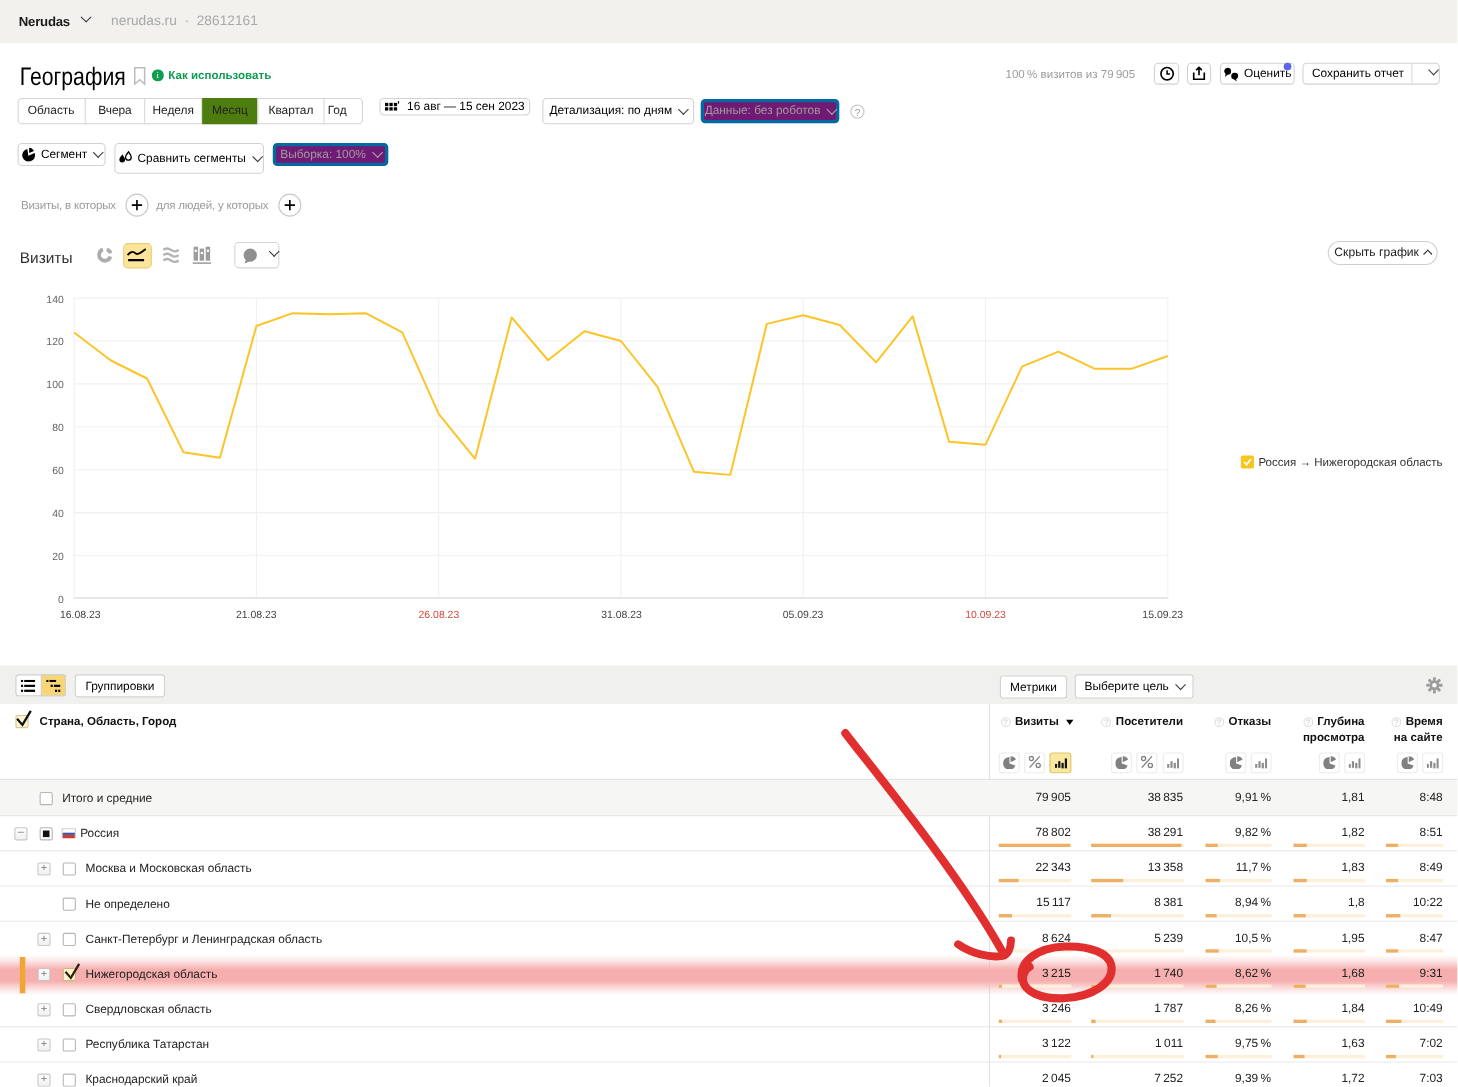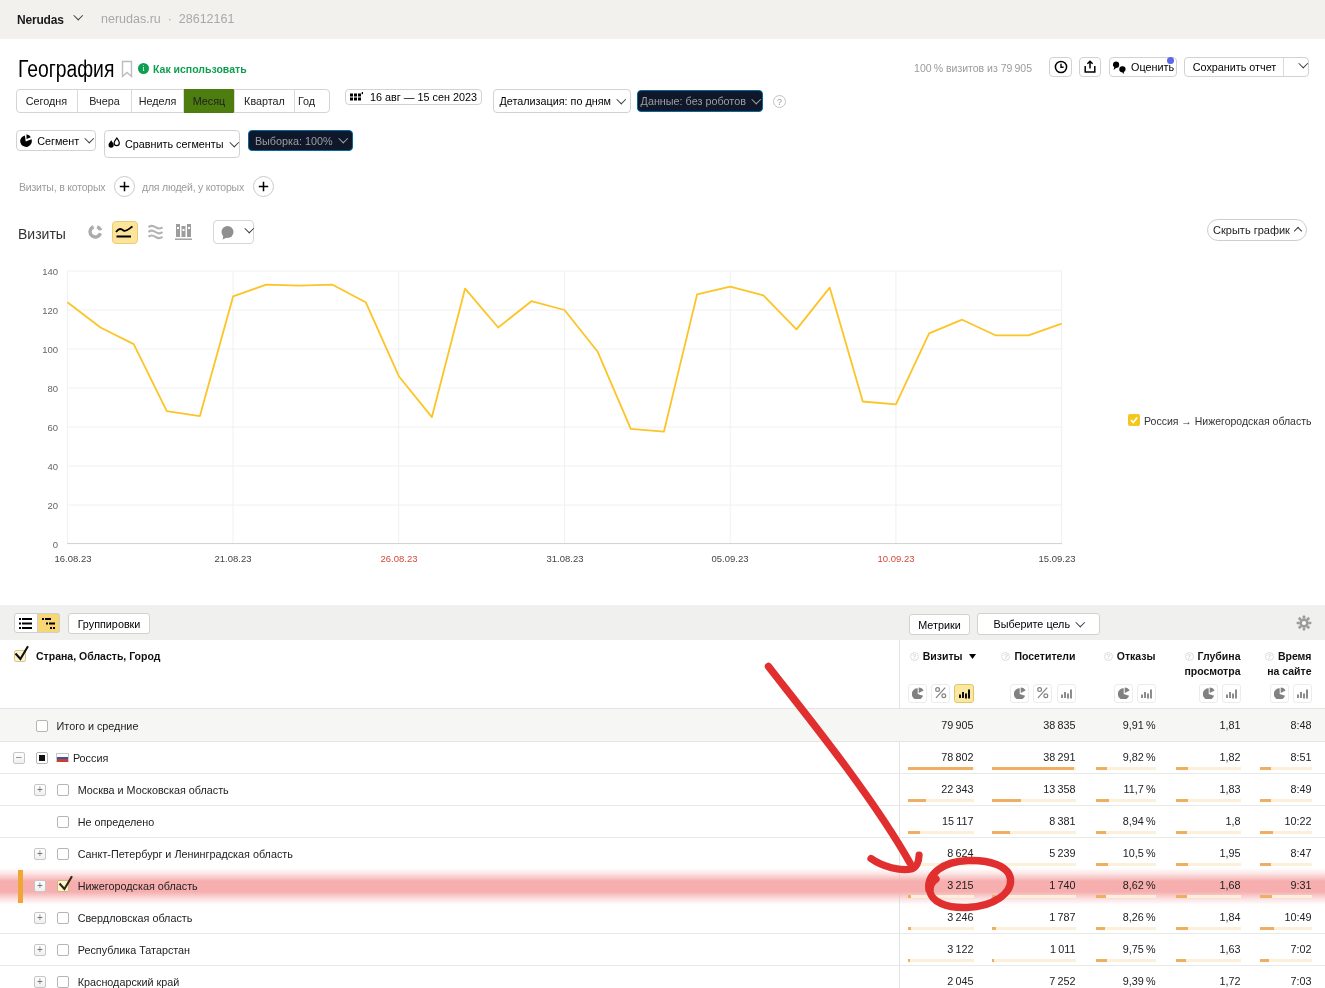--- a/index.html
+++ b/index.html
@@ -1,20 +1,20 @@
 <!DOCTYPE html>
 <html lang="ru"><head><meta charset="utf-8">
 <style>
 *{margin:0;padding:0;box-sizing:border-box}
 html,body{width:1325px;height:988px;overflow:hidden;background:#fff;
  font-family:"Liberation Sans",sans-serif;color:#222;position:relative}
 .abs{position:absolute}
 .btn{position:absolute;background:#fff;border:1px solid #d2d2d2;border-radius:4px;
  font-size:10.8px;color:#000;display:flex;align-items:center;justify-content:center;white-space:nowrap}
-.grey-btn{background:#0f172a;border:1px solid #0369a1;color:#9e9e9e}
+.grey-btn{background:#701a75;border:3px solid #0369a1;color:#9e9e9e}
 .chev{display:inline-block;width:6.5px;height:6.5px;border-right:1.4px solid #3a3a3a;border-bottom:1.4px solid #3a3a3a;
  transform:rotate(45deg);margin-left:7px;margin-top:-4px}
 .chev.up{transform:rotate(225deg);margin-top:4px}
 .chev.grey{border-color:#a8a8a8}
 .seg{position:absolute;top:0;bottom:0;display:flex;align-items:center;justify-content:center;font-size:10.8px;border-left:1px solid #d9d9d9}
 .cb{position:absolute;width:12px;height:12px;background:#fff;border:1px solid #b5b5b5;border-radius:2px}
 .plusbox{position:absolute;width:12px;height:12px;background:linear-gradient(#fefefe,#f0f0f0);border:1px solid #c6c6c6;border-radius:2px;
  color:#777;font-size:10px;line-height:9px;text-align:center}
 .rl{position:absolute;font-size:10.8px;color:#222;top:50%;transform:translateY(-50%);white-space:nowrap}
 .num{position:absolute;font-size:10.8px;line-height:13px;color:#222;white-space:nowrap}
@@ -60,21 +60,21 @@
     </svg>
  Оценить</div>
 <div class="abs" style="left:1167px;top:56.5px;width:7px;height:7px;border-radius:50%;background:#5a67e8"></div>
 <div class="btn" style="left:1184px;top:57px;width:125px;height:20px">
     <span style="position:absolute;left:0;width:99px;text-align:center">Сохранить отчет</span>
   </div>
 <div class="abs" style="left:1283px;top:58px;width:1px;height:18px;background:#d9d9d9"></div>
 <span class="chev" style="position:absolute;left:1293px;top:64px"></span>
 
 <div class="abs" style="left:16px;top:89px;width:314px;height:24px;border:1px solid #d4d4d4;border-radius:4px;background:#fff"></div>
-<div class="seg" style="left:16px;width:61px;top:89px;height:24px;border-left:none">Сегодня</div>
+<div class="seg" style="left:16px;width:61px;top:89px;height:24px;border-left:none">Область</div>
 <div class="seg" style="left:77px;width:54px;top:89px;height:24px">Вчера</div>
 <div class="seg" style="left:131px;width:52px;top:89px;height:24px">Неделя</div>
 <div class="seg" style="left:183px;width:51px;top:89px;height:24px;background:#4d7c0f;border-radius:1px">Месяц</div>
 <div class="seg" style="left:234px;width:60px;top:89px;height:24px">Квартал</div>
 <div class="seg" style="left:294px;width:24px;top:89px;height:24px;border-right:none">Год</div>
 
 <div class="btn" style="left:345px;top:89px;width:137px;height:16px">
  <svg width="13" height="12" viewBox="0 0 13 12" style="margin-right:7px">
   <g fill="#000">
         <rect x="0" y="2.5" width="3" height="3"></rect>
@@ -220,21 +220,21 @@
       <rect x="0" y="0" width="2" height="2"></rect>
       <rect x="3" y="0" width="6 " height="2"></rect>
  <rect x="4" y="4.5" width="2" height="2"></rect>
       <rect x="7" y="4.5" width="6" height="2"></rect>
  <rect x="8" y="9" width="2" height="2"></rect>
       <rect x="11" y="9" width="2" height="2"></rect>
     </g>
   </svg>
 <div class="btn" style="left:68px;top:613px;width:82px;height:21px;border-radius:3px">Группировки</div>
 <div class="btn" style="left:909px;top:614px;width:61px;height:21px;border-radius:3px">Метрики</div>
-<div class="btn" style="left:977px;top:613px;width:123px;height:22px;border-radius:3px">Выберите цель<span class="chev"></span></div>
+<div class="btn" style="left:977px;top:613px;width:108px;height:22px;border-radius:3px">Выберите цель<span class="chev"></span></div>
 <svg class="abs" style="left:1296px;top:615px" width="16" height="16" viewBox="0 0 16 16">
  <g fill="#9c9c9c">
       <circle cx="8" cy="8" r="4.6"></circle>
  <g>
         <rect x="6.7" y="0.6" width="2.6" height="3.2" rx="0.7"></rect>
         <rect x="6.7" y="12.2" width="2.6" height="3.2" rx="0.7"></rect>
       </g>
  <g transform="rotate(45 8 8)">
         <rect x="6.7" y="0.6" width="2.6" height="3.2" rx="0.7"></rect>
         <rect x="6.7" y="12.2" width="2.6" height="3.2" rx="0.7"></rect>

